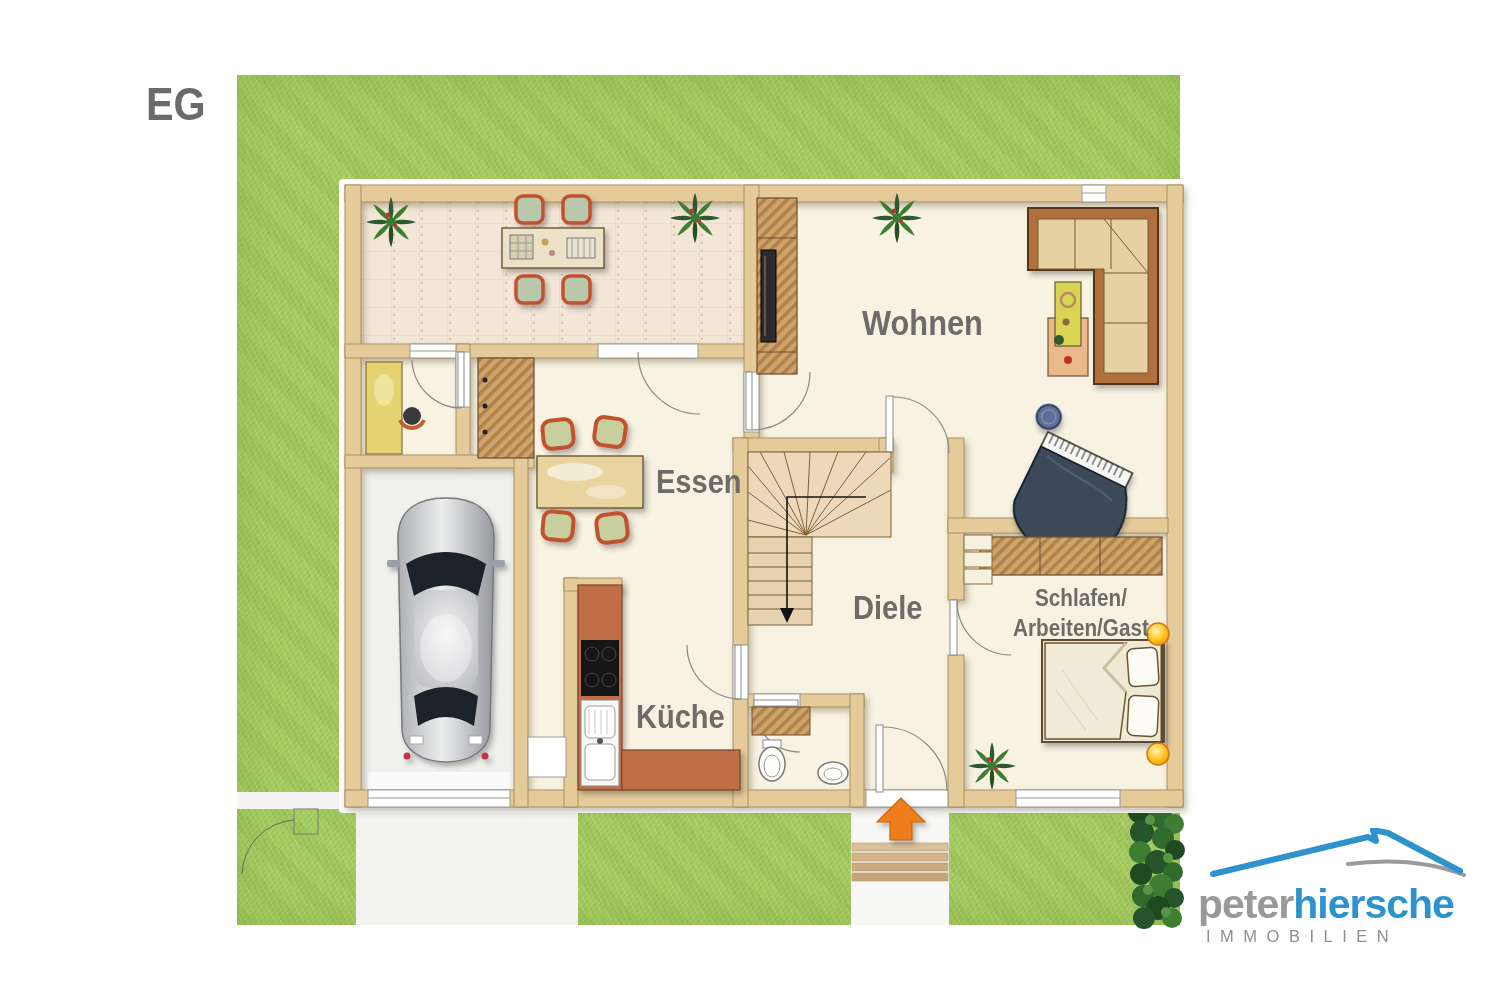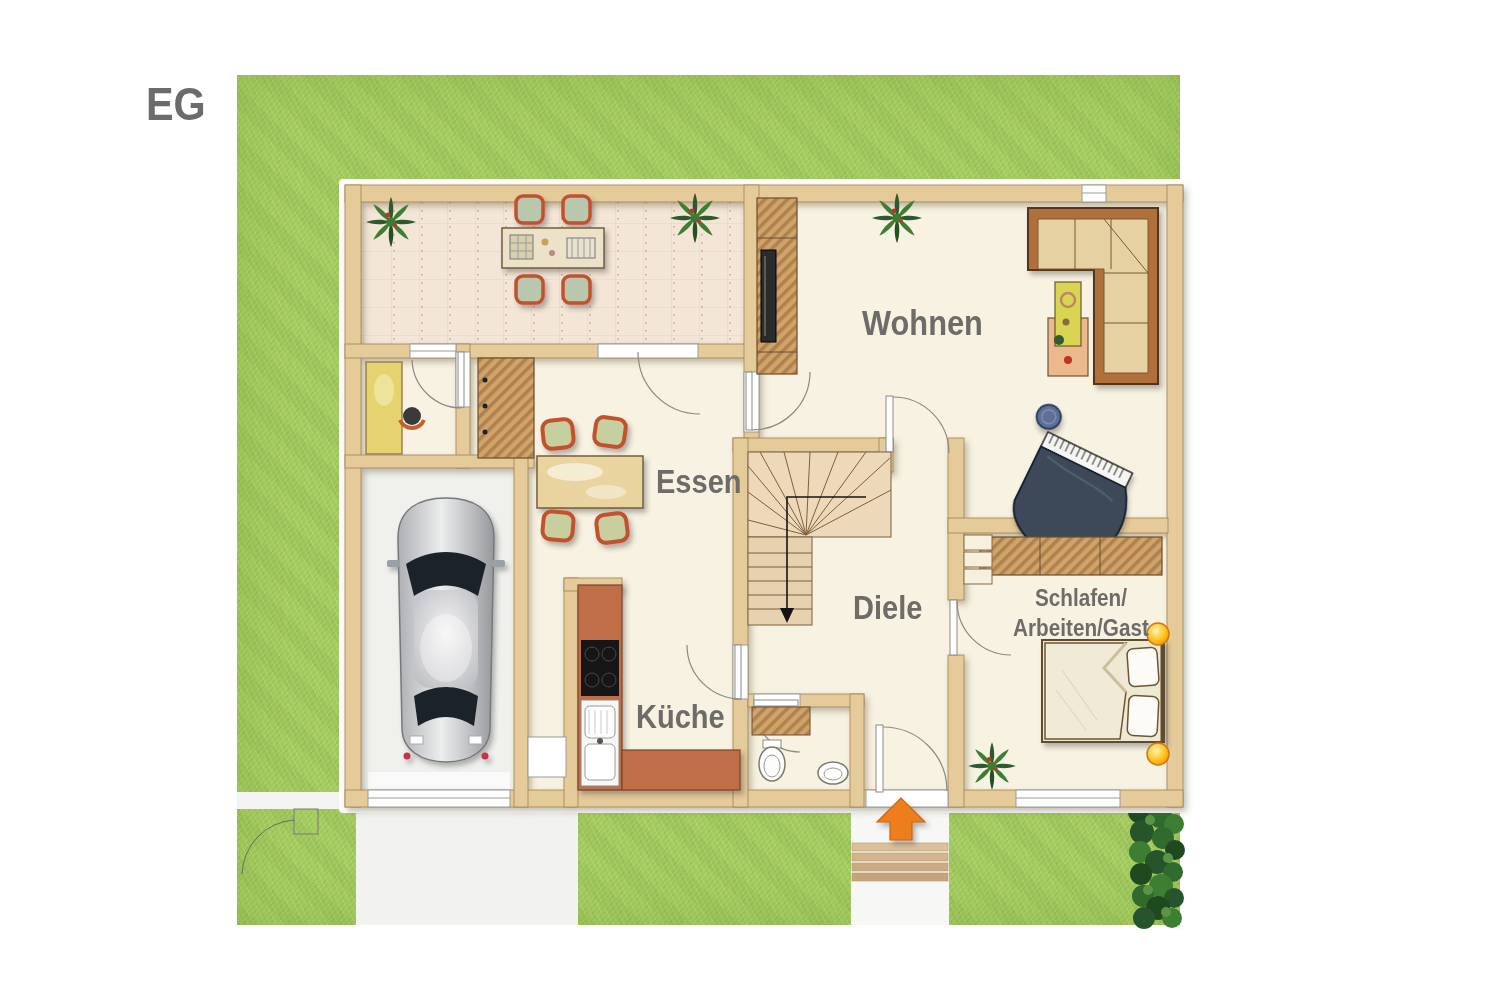--- a/index.html
+++ b/index.html
@@ -402,14 +402,24 @@
   <div class="room-label lbl-eg">EG</div>
   <div class="room-label lbl-wohnen">Wohnen</div>
   <div class="room-label lbl-essen">Essen</div>
   <div class="room-label lbl-diele">Diele</div>
   <div class="room-label lbl-kueche">Küche</div>
   <div class="room-label lbl-schlafen">
     <div>Schlafen/</div>
     <div>Arbeiten/Gast</div>
   </div>
 
+  <div class="abs logo">
+    <svg width="272" height="52" viewBox="0 0 272 52">
+      <path d="M 150,36 C 198,30 238,36 266,47" fill="none" stroke="#9a9a9a" stroke-width="4" stroke-linecap="round"></path>
+      <path d="M 15,46 L 170,9 L 178,13 L 175,2 L 190,5 L 262,43" fill="none" stroke="#2e93cc" stroke-width="6" stroke-linejoin="round" stroke-linecap="round"></path>
+    </svg>
+    <div class="logo-line">
+      <span class="logo-gray">peter</span><span class="logo-blue">hiersche</span>
+    </div>
+    <div class="logo-sub">IMMOBILIEN</div>
+  </div>
 
 </div>
 
 </body></html>

